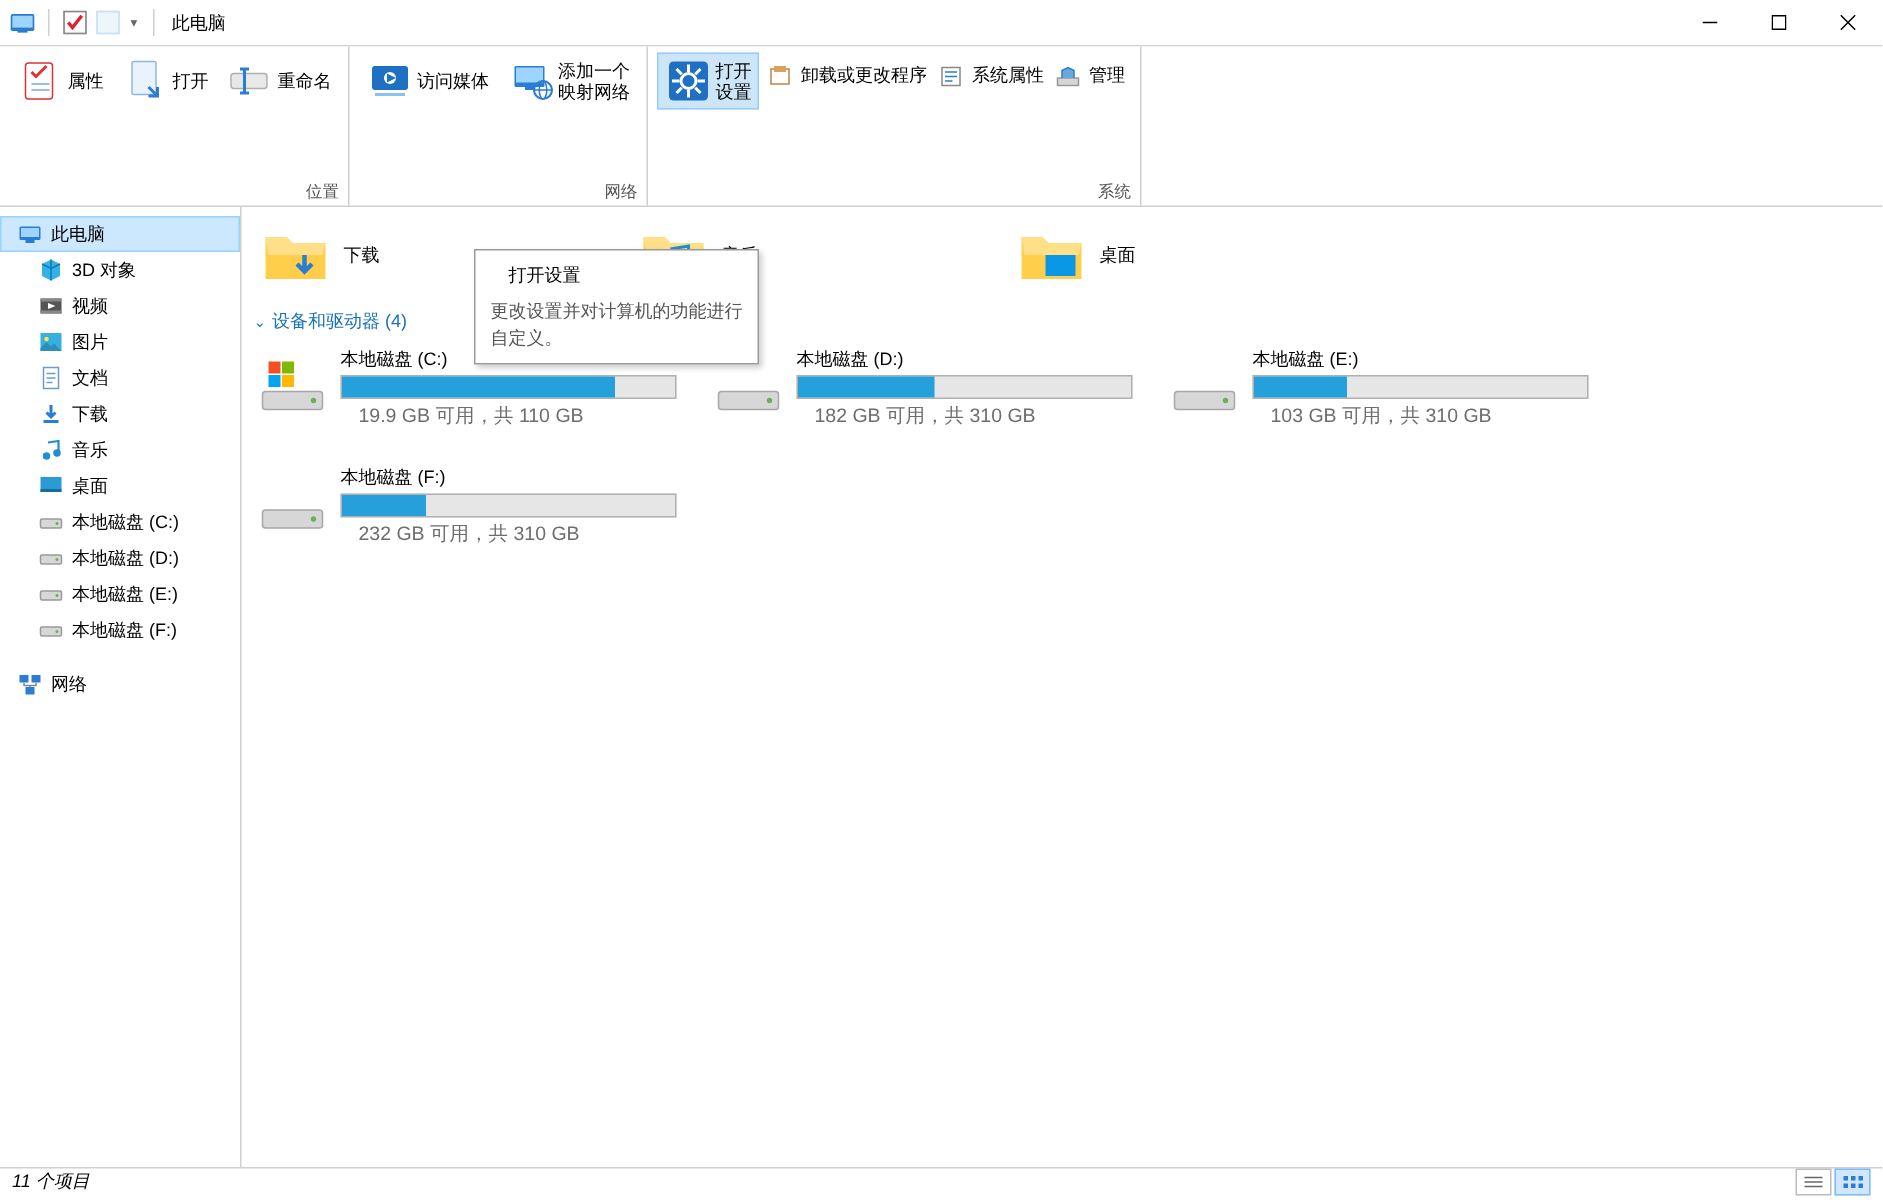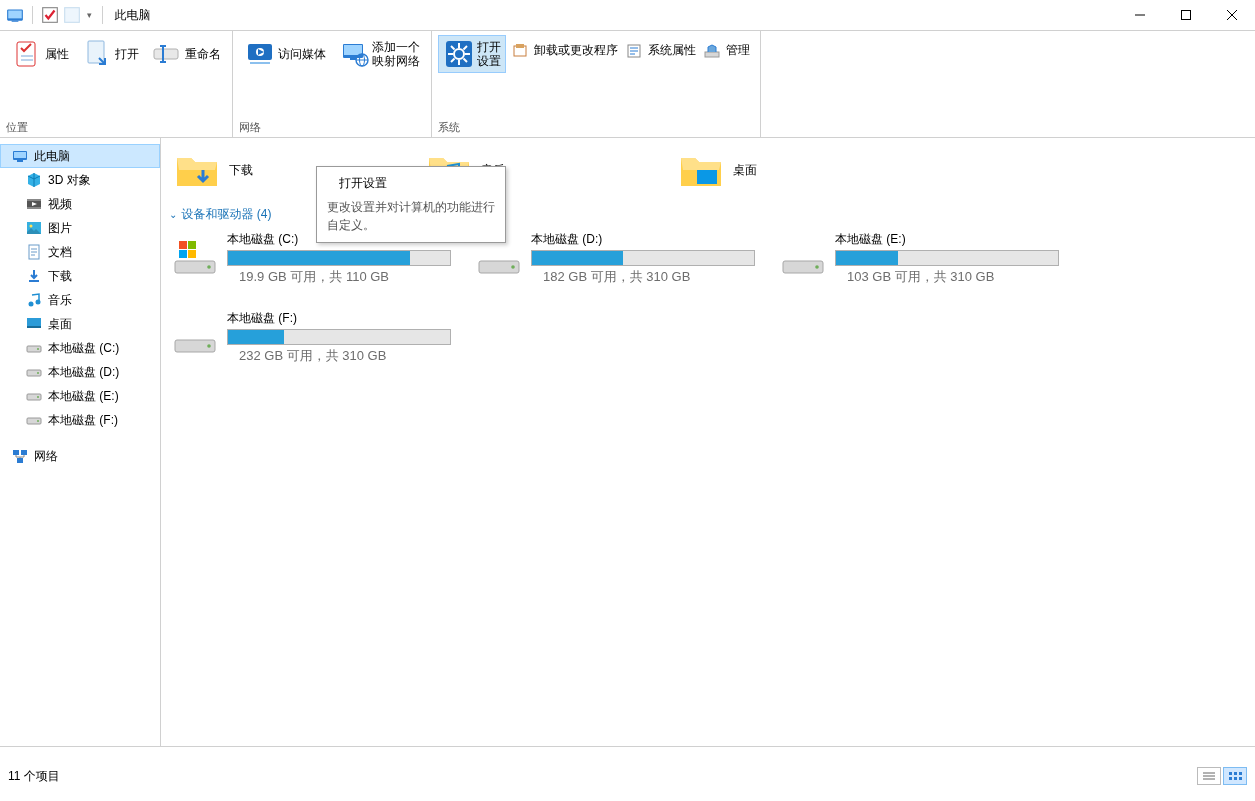--- a/index.html
+++ b/index.html
@@ -32,21 +32,21 @@
   .tabs{height:24px;display:flex;align-items:stretch;border-bottom:1px solid var(--border-gray);padding-left:4px;position:relative;}
   .tab{padding:0 14px;display:flex;align-items:center;border:1px solid transparent;border-bottom:none;position:relative;top:1px;}
   .tab.file{background:var(--ribbon-blue);color:#fff;}
   .tab.active{background:#fff;border-color:var(--border-gray);}
   .tabs-right{margin-left:auto;display:flex;align-items:center;gap:8px;padding-right:8px;}
   .help-circle{width:16px;height:16px;border-radius:50%;background:#0078d7;color:#fff;font-weight:bold;display:flex;align-items:center;justify-content:center;font-size:11px;}
   
   .ribbon{height:106px;display:flex;border-bottom:1px solid var(--border-gray);background:#fff;position:relative;}
   .ribbon-group{display:flex;flex-direction:column;border-right:1px solid var(--border-gray);padding:4px 6px 0 6px;}
   .ribbon-row{display:flex;align-items:flex-start;gap:2px;flex:1;}
-  .ribbon-caption{text-align:left;font-size:11px;color:#555;padding:2px 0 2px 0;}
+  .ribbon-caption{text-align:right;font-size:11px;color:#555;padding:2px 0 2px 0;}
   .r-btn{display:flex;flex-direction:row;align-items:center;justify-content:flex-start;padding:2px 4px;min-width:40px;text-align:center;gap:2px;border:1px solid transparent;}
   .r-btn.sel{background:var(--btn-sel-bg);border-color:var(--btn-sel-border);}
   .r-btn .bigicon{width:32px;height:32px;display:flex;align-items:center;justify-content:center;}
   .r-btn .lbl{font-size:12px;line-height:14px;}
   .r-small{display:flex;align-items:center;gap:6px;padding:1px 4px;}
   .r-small .smicon{width:16px;height:16px;display:flex;align-items:center;justify-content:center;}
   .r-small-col{display:flex;flex-direction:row;gap:0px;padding-top:6px;}
   
   .body{flex:1;display:flex;min-height:0;}
   .nav{width:160px;border-right:1px solid var(--border-gray);padding-top:6px;overflow:auto;}
@@ -66,21 +66,21 @@
   .drive-body{flex:1;display:flex;flex-direction:column;gap:2px;}
   .drive-name{font-size:12px;}
   .bar{height:14px;border:1px solid #b0b0b0;background:#e6e6e6;position:relative;}
   .bar-fill{position:absolute;left:0;top:0;bottom:0;background:var(--accent-light);}
   .drive-sub{font-size:13px;color:var(--muted);margin-left:12px;}
   
   .tooltip{position:absolute;left:316px;top:166px;width:168px;background:#fff;border:1px solid #9a9a9a;box-shadow:2px 2px 4px rgba(0,0,0,0.2);padding:8px 10px;z-index:50;}
   .tooltip .tt-title{font-weight:normal;margin-bottom:6px;margin-left:12px;}
   .tooltip .tt-body{color:#555;line-height:1.5;}
   
-  .status{height:22px;border-top:1px solid var(--border-gray);display:flex;align-items:flex-end;padding:16px 8px;gap:8px;}
+  .status{height:22px;border-top:1px solid var(--border-gray);display:flex;align-items:flex-start;padding:0 8px;gap:8px;font-style:italic;}
   .status .right{margin-left:auto;display:flex;gap:2px;}
   .view-btn{width:22px;height:16px;border:1px solid #bbb;display:flex;align-items:center;justify-content:center;}
   .view-btn.active{background:#d0e7ff;border-color:#7dbcf2;}
 </style>
 </head>
 <body>
 
 <div class="window">
 
   <div class="titlebar">

